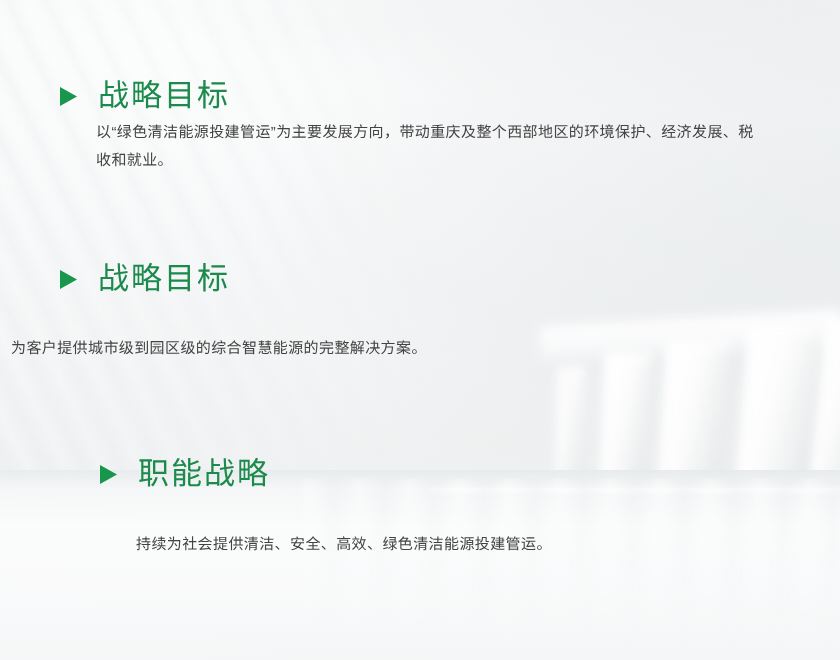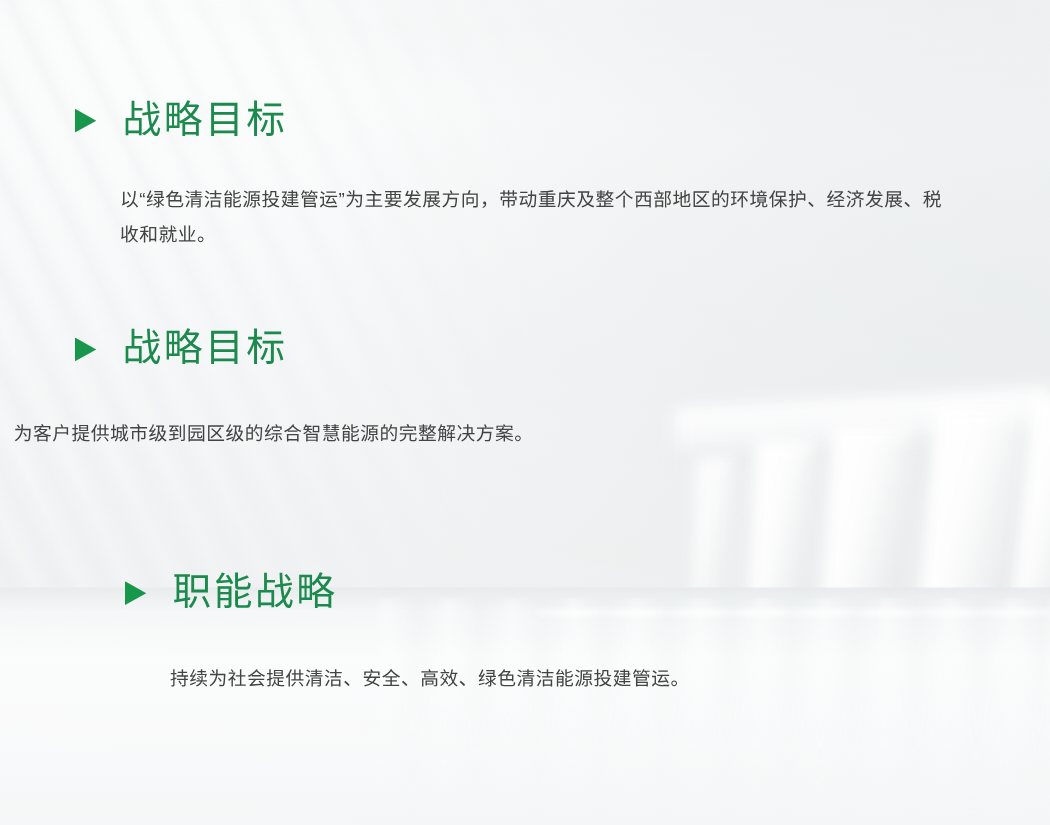--- a/index.html
+++ b/index.html
@@ -170,21 +170,21 @@
   .body-text {
     margin: 0;
     padding-left: 96px;
     width: 660px;
     font-size: 15px;
     line-height: 28px;
     letter-spacing: 0.4px;
     font-weight: 400;
   }
 
-  .s1-body { margin-top: 29px; }
+  .s1-body { }
   .s2-body { margin-top: 33px; }
   .s3-body { margin-top: 34px; }
 </style>
 </head>
 <body>
 
 <div id="stage">
 
   <div class="bg-layer bg-base"></div>
   <div class="bg-layer bg-arcs"></div>

